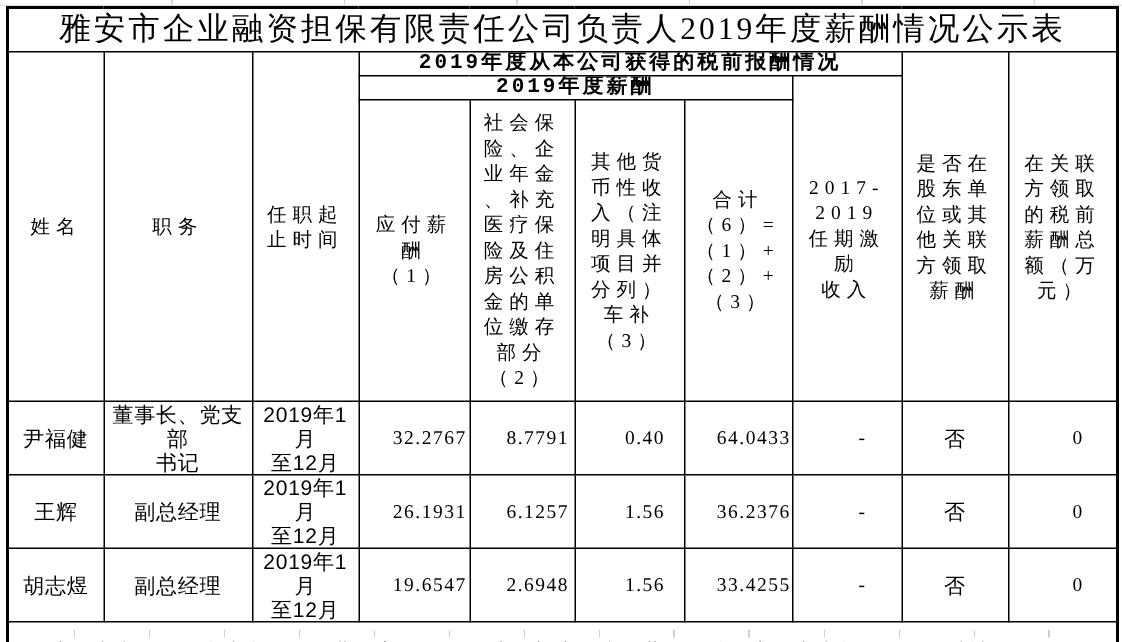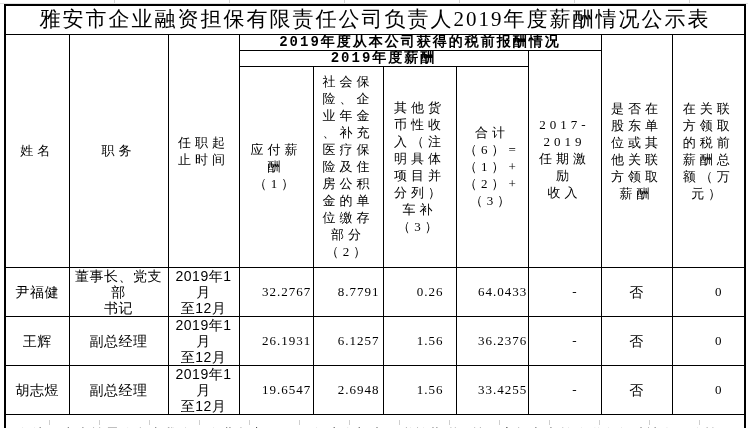--- a/index.html
+++ b/index.html
@@ -149,21 +149,21 @@
   </tr>
 
   <tr class="r-data">
     <td class="txt">尹福健</td>
     <td class="txt">董事长、党支部
 书记</td>
     <td class="txt">2019年1月
 至12月</td>
     <td class="num">32.2767</td>
     <td class="num">8.7791</td>
-    <td class="num">0.26</td>
+    <td class="num">0.40</td>
     <td class="num">64.0433</td>
     <td class="num">-</td>
     <td class="txt">否</td>
     <td class="num">0</td>
   </tr>
 
   <tr class="r-data">
     <td class="txt">王辉</td>
     <td class="txt">副总经理</td>
     <td class="txt">2019年1月

